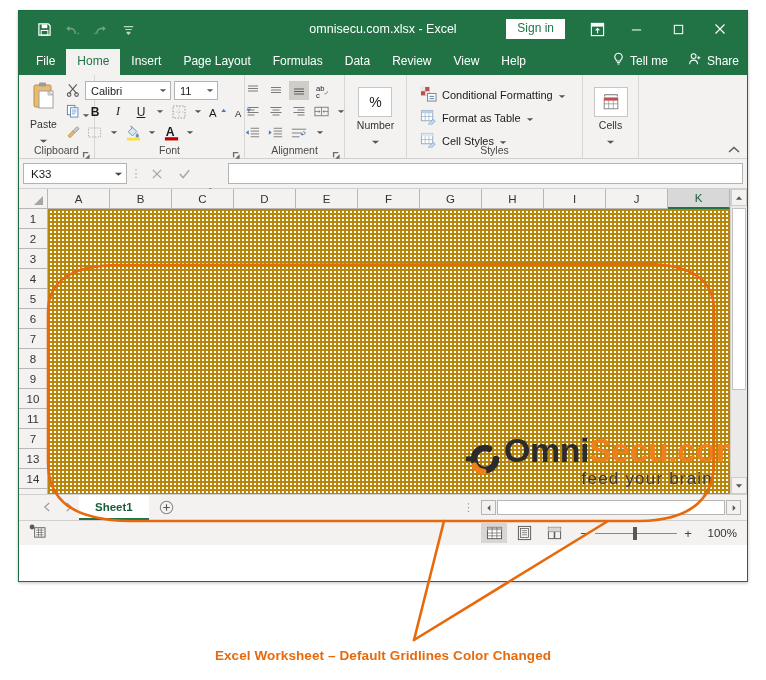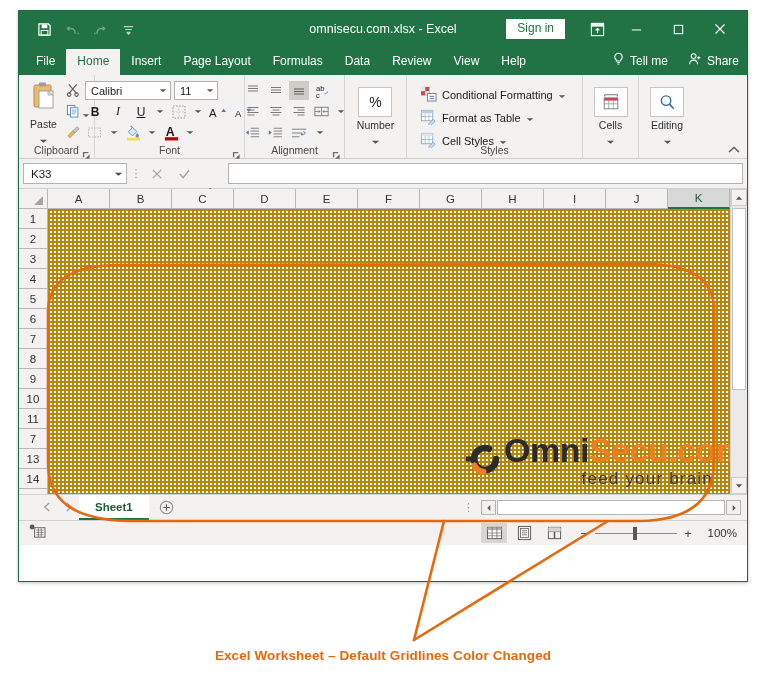--- a/index.html
+++ b/index.html
@@ -756,38 +756,20 @@
             <span class="lbl">Cells</span>
             <span>
               <svg width="9" height="6" viewBox="0 0 10 6">
                   <path d="M1 1.5l4 3.5 4-3.5z" fill="#555"></path>
                 </svg>
             </span>
           </div>
         </div>
       </div>
 
-      <div class="rgroup g-editing" style="border-right:none;">
-        <div class="rgroup-body" style="padding-top:8px;">
-          <div class="bigbtn">
-            <div class="box">
-              <svg width="19" height="19" viewBox="0 0 20 20">
-                <circle cx="8.5" cy="8" r="5" fill="none" stroke="#3a6ea5" stroke-width="1.5"></circle>
-                <path d="M12.3 12l4.2 4.6" stroke="#3a6ea5" stroke-width="1.8"></path>
-              </svg>
-            </div>
-            <span class="lbl">Editing</span>
-            <span>
-              <svg width="9" height="6" viewBox="0 0 10 6">
-                  <path d="M1 1.5l4 3.5 4-3.5z" fill="#555"></path>
-                </svg>
-            </span>
-          </div>
-        </div>
-      </div>
 
       <div class="collapse-ribbon">
         <svg width="14" height="12" viewBox="0 0 14 12">
             <path d="M2 8l5-4.5L12 8" fill="none" stroke="#5a5a5a" stroke-width="1.4"></path>
           </svg>
       </div>
     </div>
 
     <div class="formula-bar">
       <div class="namebox">

